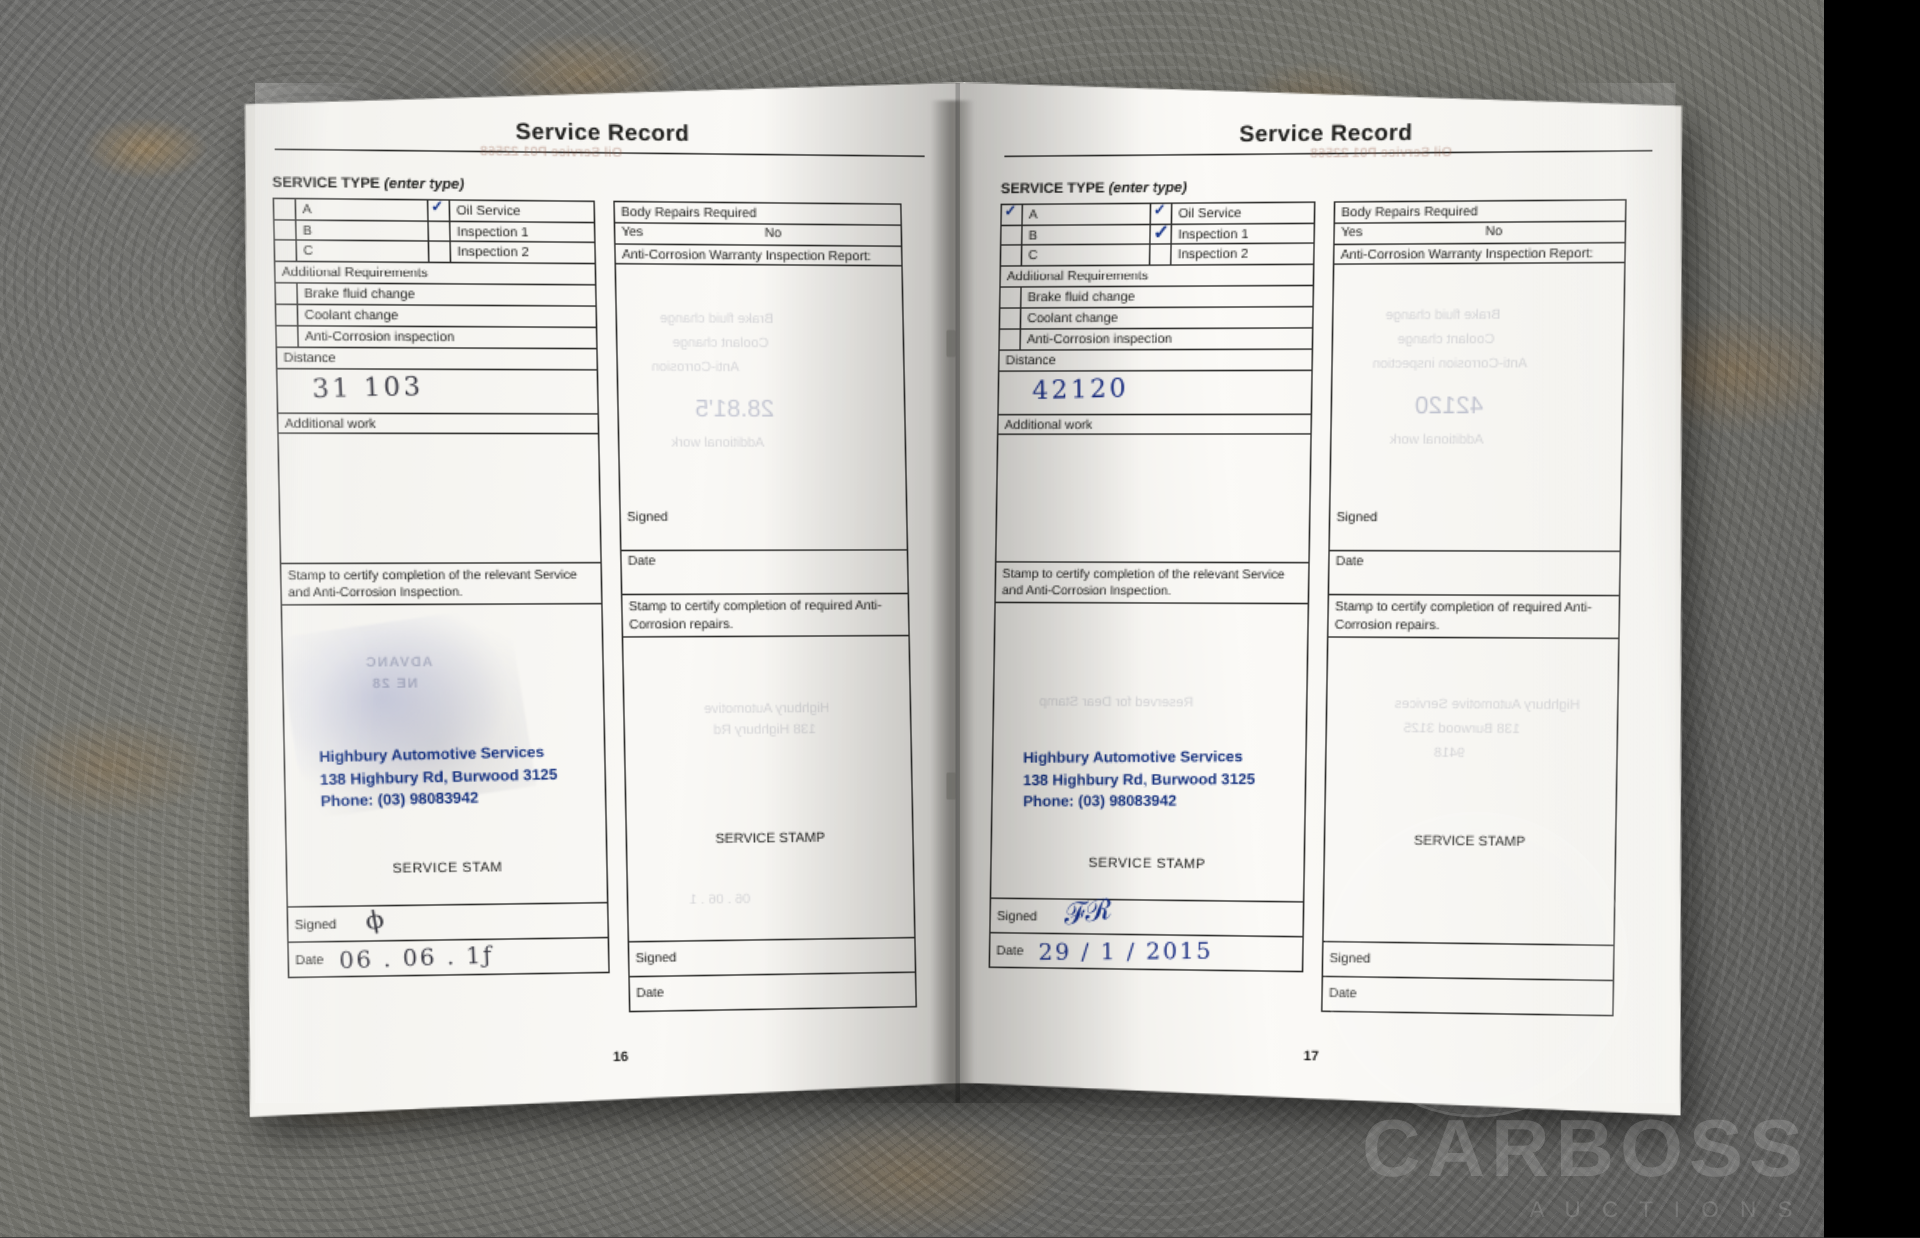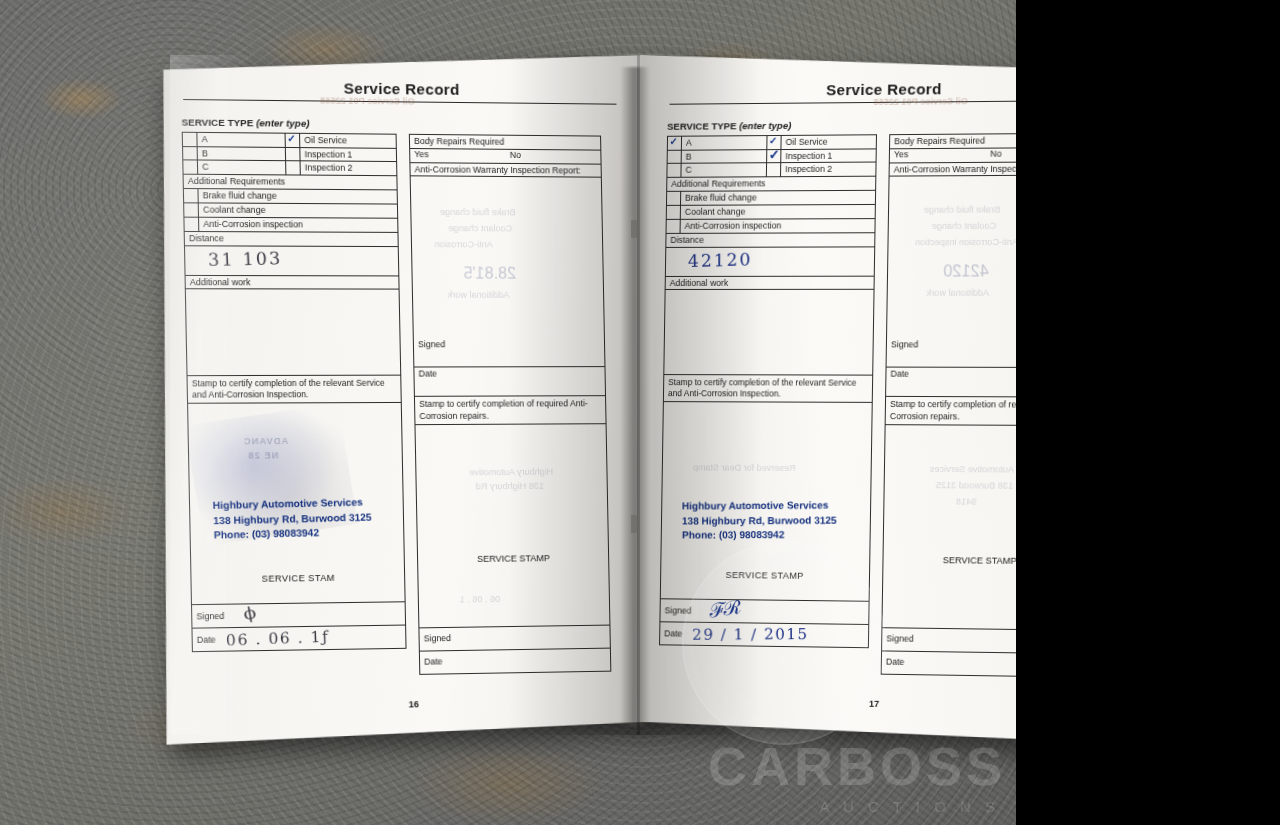--- a/index.html
+++ b/index.html
@@ -2,21 +2,21 @@
 <html><head>
 <meta charset="utf-8">
 <style>
   html, body {
     margin: 0;
     padding: 0;
     background: #000;
   }
   #stage {
     position: relative;
-    width: 1016px;
+    width: 1216px;
     height: 825px;
     overflow: hidden;
     font-family: "Liberation Sans", sans-serif;
     background: #7d7d78;
   }
   
   .asphalt {
     position: absolute;
     inset: 0;
     background-color: #6f6f6d;

